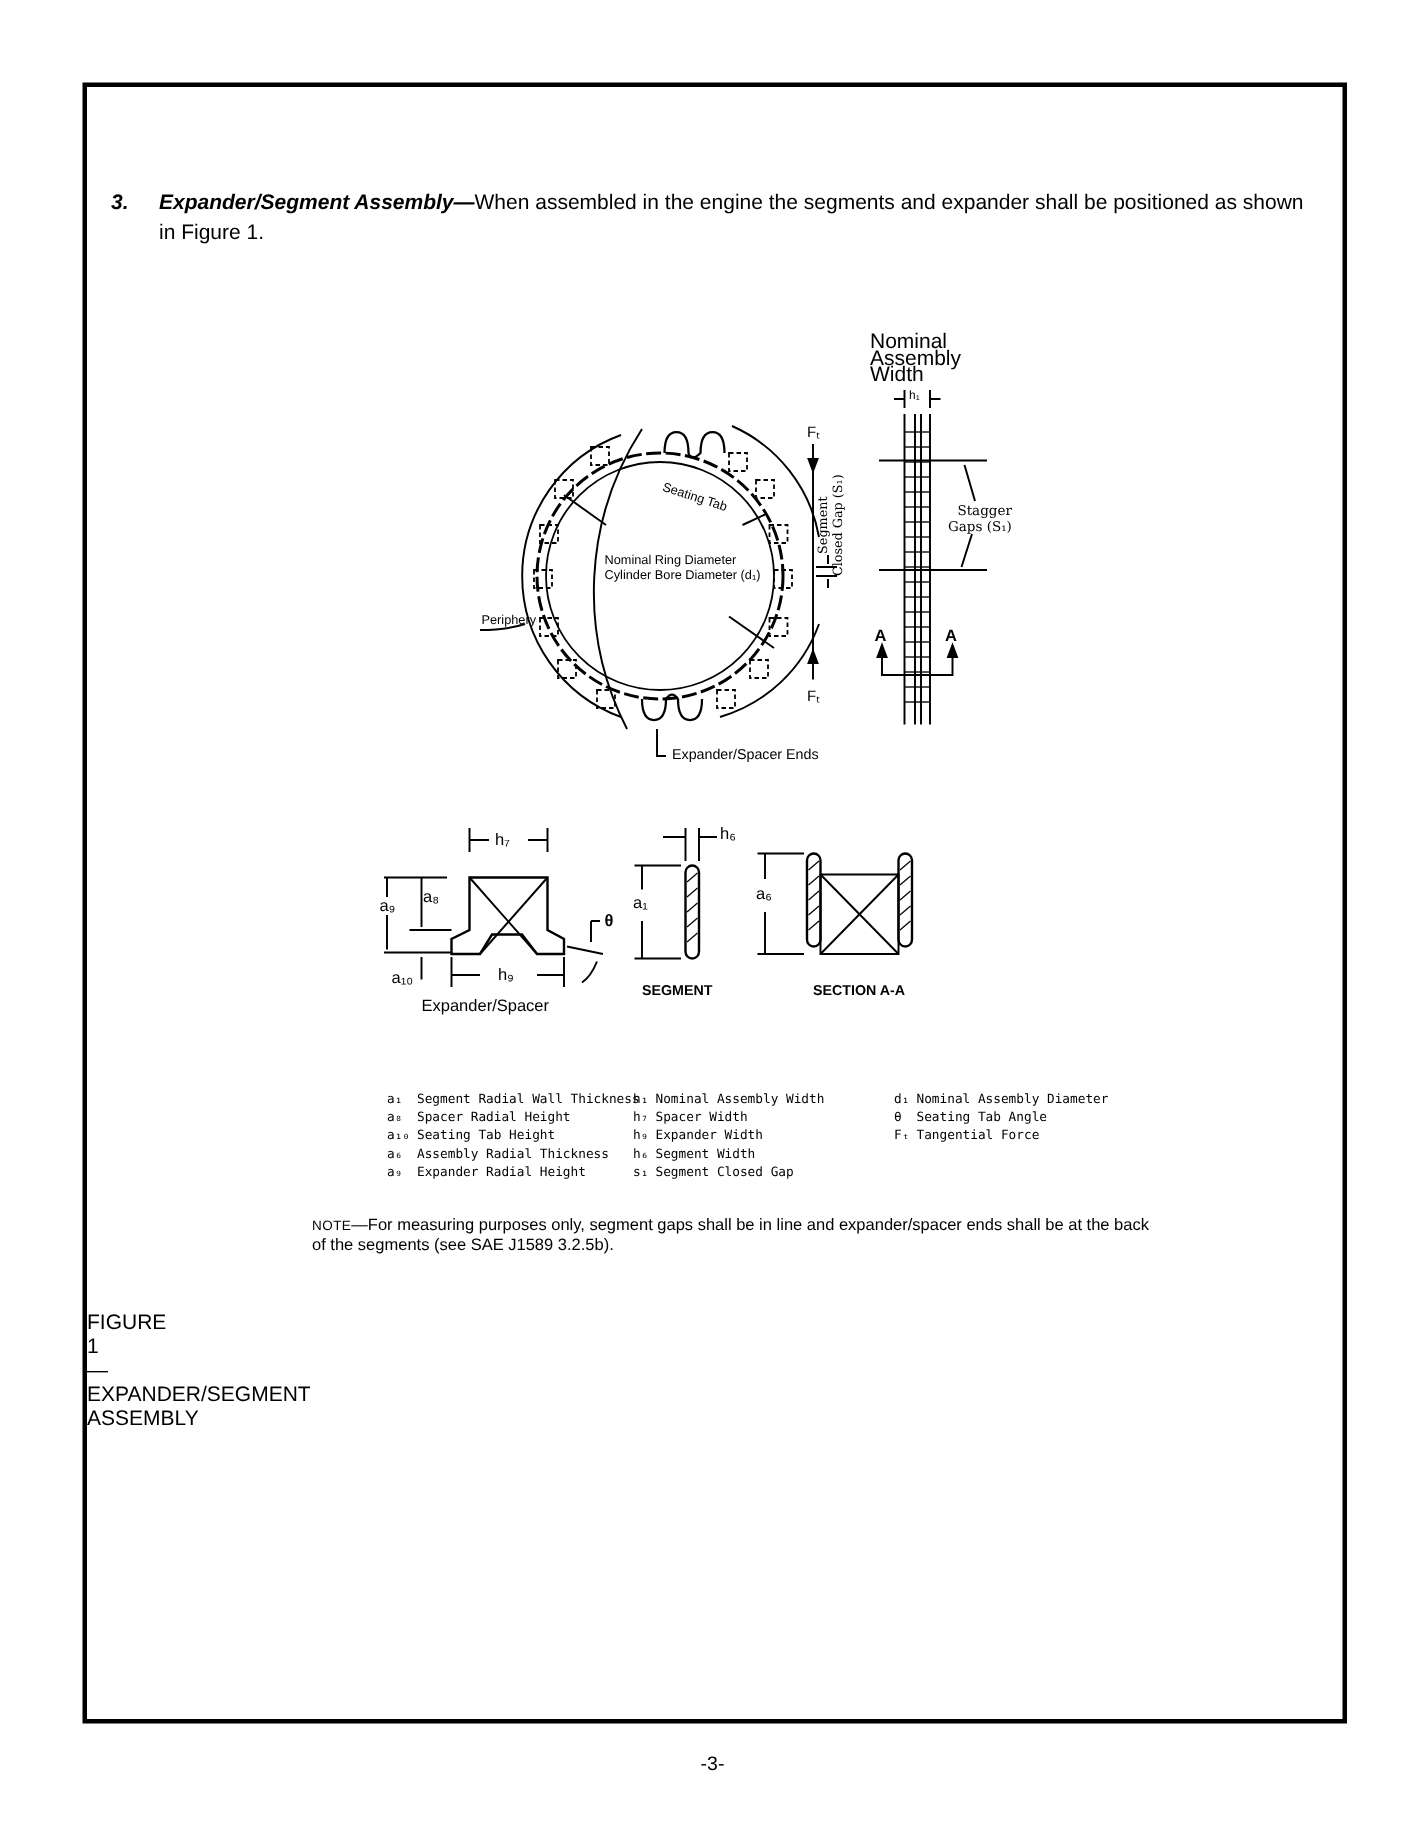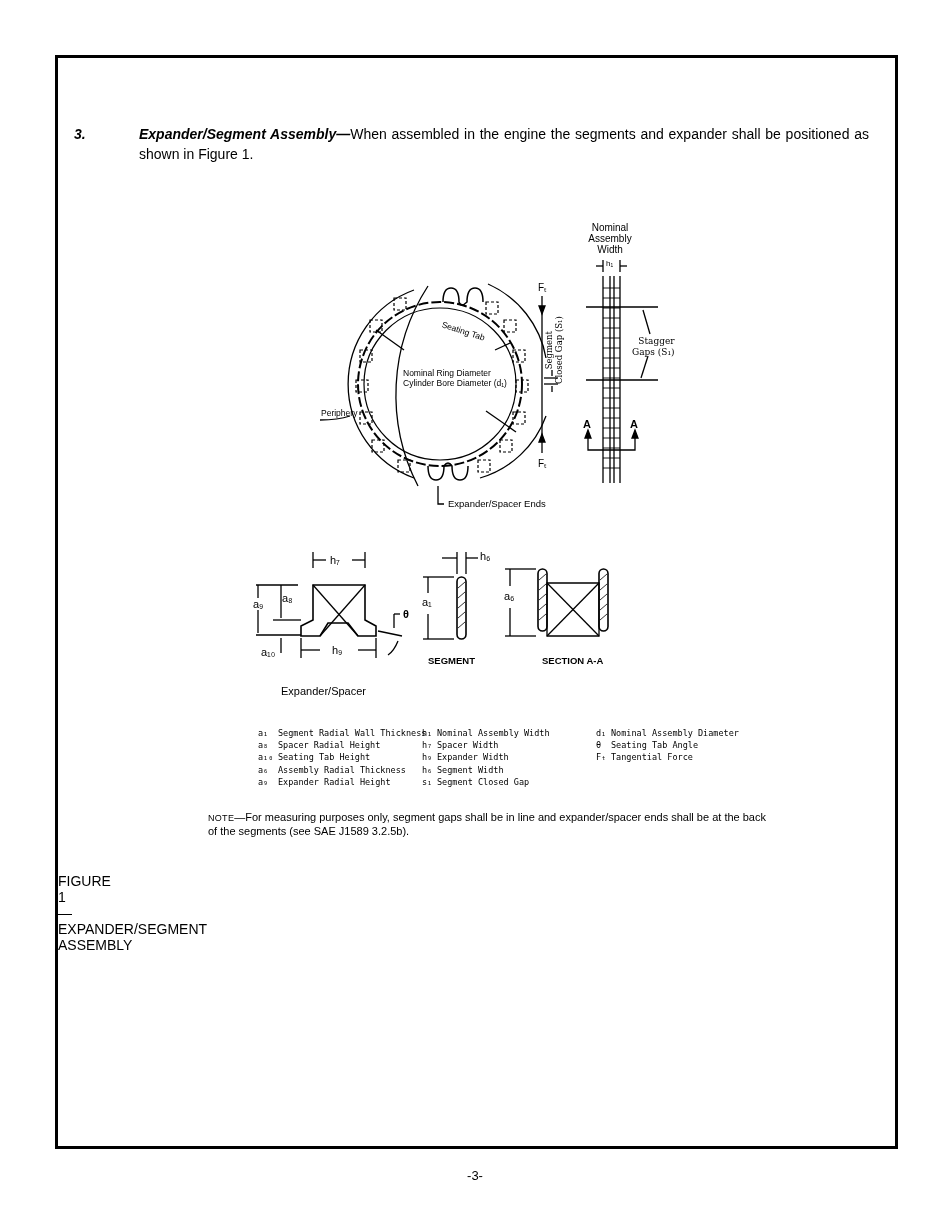--- a/index.html
+++ b/index.html
@@ -1,21 +1,21 @@
 <!DOCTYPE html>
 <html><head>
 <meta charset="utf-8">
 <style>
   html, body { margin:0; padding:0; background:#fff; }
   body { width:950px; height:1230px; position:relative; font-family:"Liberation Sans", sans-serif; color:#000; }
   .frame { position:absolute; left:55px; top:55px; width:837px; height:1088px; border:3px solid #000; box-sizing:content-box; }
   .header { position:absolute; left:0; top:0; width:100%; height:54px; border-bottom:3px solid #000; display:flex; align-items:center; justify-content:center; font-weight:bold; font-size:14px; }
   .section { position:absolute; left:16px; top:66px; width:795px; font-size:14px; line-height:20px; }
   .section .num { position:absolute; left:0; top:0; font-weight:bold; font-style:italic; }
-  .section .body { margin-left:65px; text-align:justify; text-align-last:left; }
+  .section .body { margin-left:32px; text-align:justify; text-align-last:left; }
   .section .title { font-weight:bold; font-style:italic; }
   .figure { position:absolute; left:0; top:0; }
   .lbl { position:absolute; font-family:"Liberation Sans", sans-serif; font-size:10px; white-space:nowrap; }
   .mono { position:absolute; font-family:"DejaVu Sans Mono", monospace; font-size:8.5px; white-space:nowrap; }
   .note { position:absolute; left:150px; top:753px; width:560px; font-size:11px; line-height:13px; }
   .note .nt { font-size:9px; letter-spacing:0.3px; }
   .caption { position:absolute; left:0; width:100%; top:815px; text-align:center; font-size:14px; }
   .pagenum { position:absolute; left:0; width:950px; top:1168px; text-align:center; font-size:13px; }
 </style>
 </head>
@@ -192,40 +192,40 @@
     <div class="lbl" style="left:383px;top:268px;font-size:8.5px;transform:rotate(18deg);">Seating Tab</div>
     <div class="lbl" style="left:215px;top:350px;font-size:8.5px;padding-left:48px;">Periphery</div>
     <div class="lbl" style="left:390px;top:440px;font-size:9.5px;">Expander/Spacer Ends</div>
     <div class="lbl" style="left:480px;top:222px;font-size:10px;">Fₜ</div>
     <div class="lbl" style="left:480px;top:398px;font-size:10px;">Fₜ</div>
     <div class="lbl" style="left:486px;top:326px;font-size:8.5px;transform:rotate(-90deg);transform-origin:left top;line-height:10px;font-family:'DejaVu Serif',serif;">
       <div style="text-align:center">Segment</div>
       <div>Closed Gap (S₁)</div>
     </div>
 
-    <div class="lbl" style="left:522px;top:164px;width:60px;text-align:center;font-size:10px;line-height:11px;">
+    <div class="lbl" style="left:522px;top:164px;width:60px;text-align:left;font-size:14px;line-height:11px;">
       <div>Nominal</div>
       <div>Assembly</div>
       <div>Width</div>
     </div>
     <div class="lbl" style="left:548px;top:201px;font-size:8px;">h₁</div>
     <div class="lbl" style="left:574px;top:278px;font-size:9px;line-height:11px;font-family:'DejaVu Serif',serif;text-align:right;">
       <div>Stagger</div>
       <div>Gaps (S₁)</div>
     </div>
     <div class="lbl" style="left:525px;top:360px;font-size:11px;font-weight:bold;">A</div>
     <div class="lbl" style="left:572px;top:360px;font-size:11px;font-weight:bold;">A</div>
 
     <div class="lbl" style="left:272px;top:496px;font-size:11px;">h₇</div>
     <div class="lbl" style="left:274px;top:586px;font-size:11px;">h₉</div>
     <div class="lbl" style="left:224px;top:534px;font-size:11px;">a₈</div>
     <div class="lbl" style="left:195px;top:540px;font-size:11px;background:#fff;">a₉</div>
     <div class="lbl" style="left:203px;top:588px;font-size:11px;">a₁₀</div>
     <div class="lbl" style="left:345px;top:550px;font-size:11px;font-weight:bold;">θ</div>
-    <div class="lbl" style="left:223px;top:607px;font-size:11px;margin-top:20px;">Expander/Spacer</div>
+    <div class="lbl" style="left:223px;top:607px;font-size:11px;">Expander/Spacer</div>
 
     <div class="lbl" style="left:422px;top:492px;font-size:11px;">h₆</div>
     <div class="lbl" style="left:364px;top:538px;font-size:11px;background:#fff;">a₁</div>
     <div class="lbl" style="left:370px;top:597px;font-size:9.5px;font-weight:bold;">SEGMENT</div>
 
     <div class="lbl" style="left:446px;top:532px;font-size:11px;background:#fff;">a₆</div>
     <div class="lbl" style="left:484px;top:597px;font-size:9.5px;font-weight:bold;">SECTION A-A</div>
 
     <div>
       <div class="mono" style="left:177px;top:669px;line-height:12.2px;margin-left:23px;">

